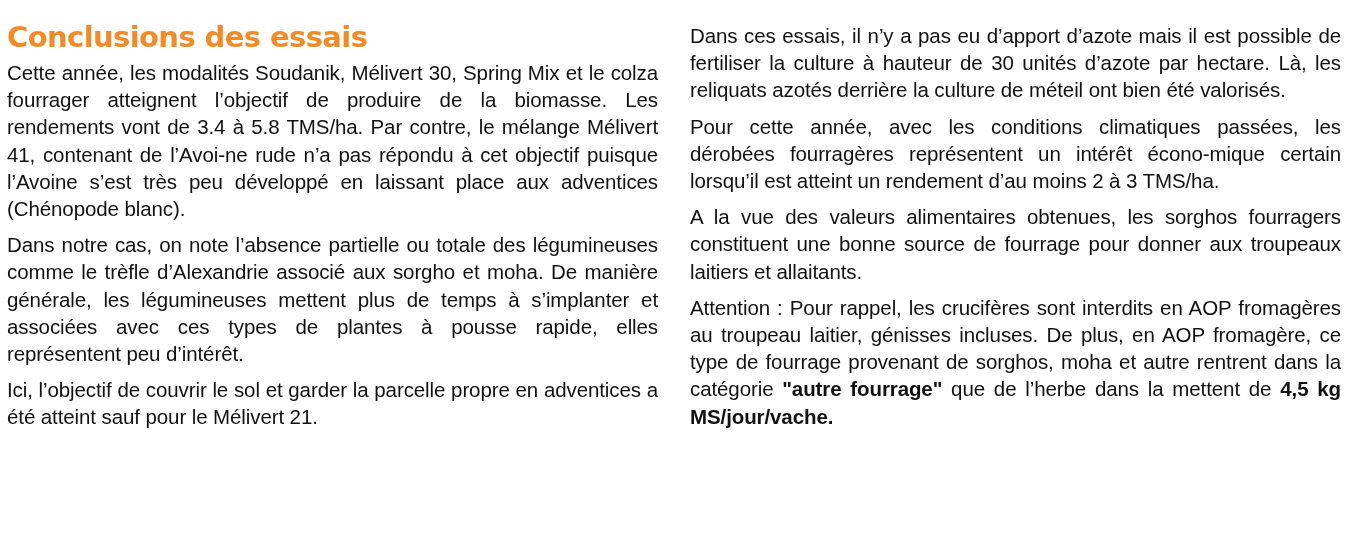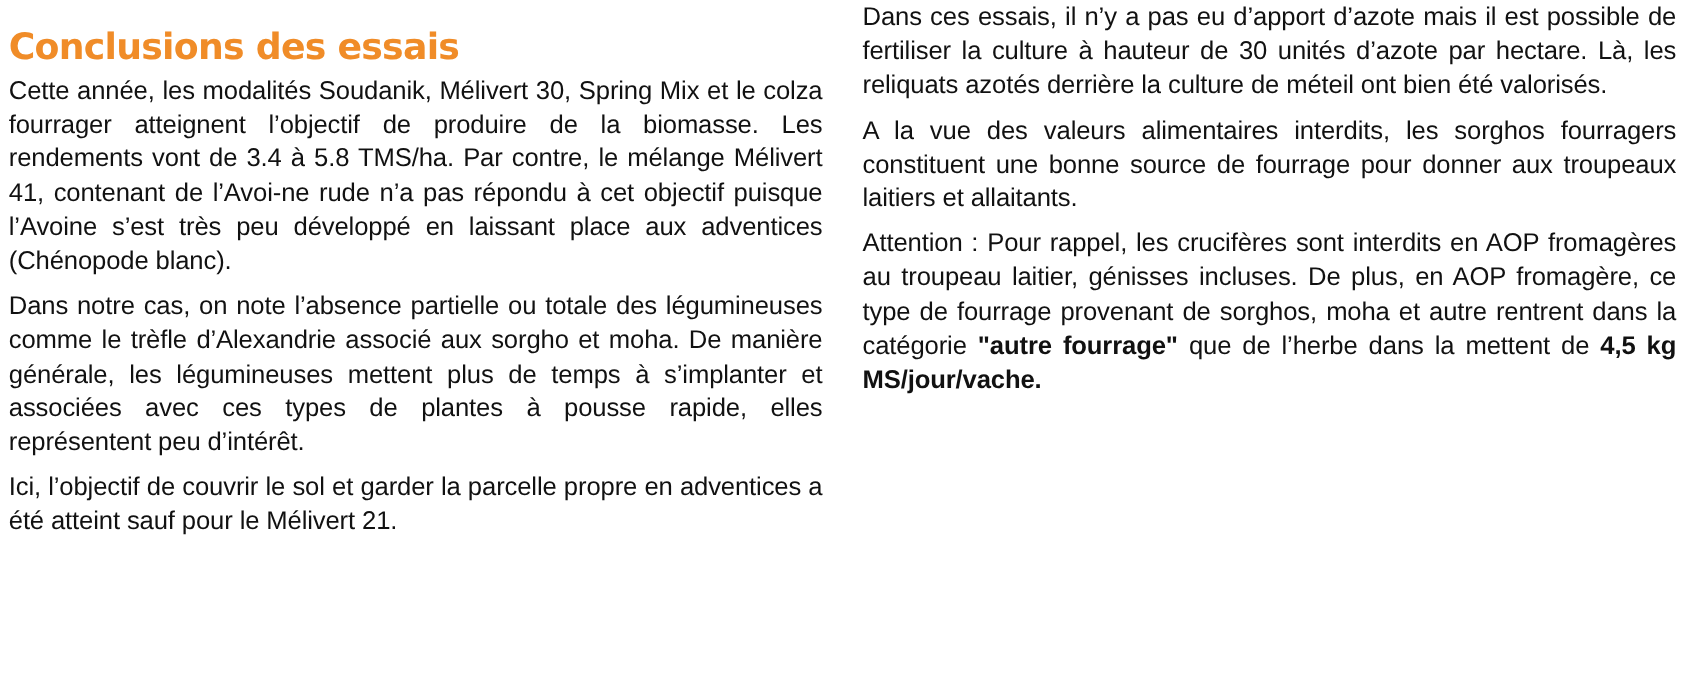--- a/index.html
+++ b/index.html
@@ -47,37 +47,38 @@
       margin: 0;
       font-family: "Liberation Sans", sans-serif;
       font-size: 20.5px;
       line-height: 27.2px;
       text-align: justify;
       text-align-last: left;
       letter-spacing: -0.1px;
     }
     .col-left p.first { margin-top: 7px; }
     .col-left p + p { margin-top: 9px; }
-    .col-right p.first { }
+    .col-right p.first { margin-top: 22px; }
     .col-right p + p { margin-top: 9px; }
     .bold {
       font-weight: bold;
     }
   </style>
 </head>
 <body>
 
 <div class="page">
 
   <div class="col col-left">
     <h2 class="heading">Conclusions des essais</h2>
     <p class="first">Cette année, les modalités Soudanik, Mélivert 30, Spring Mix et le colza fourrager atteignent l’objectif de produire de la biomasse. Les rendements vont de 3.4 à 5.8 TMS/ha. Par contre, le mélange Mélivert 41, contenant de l’Avoi-ne rude n’a pas répondu à cet objectif puisque l’Avoine s’est très peu développé en laissant place aux adventices (Chénopode blanc).</p>
     <p>Dans notre cas, on note l’absence partielle ou totale des légumineuses comme le trèfle d’Alexandrie associé aux sorgho et moha. De manière générale, les légumineuses mettent plus de temps à s’implanter et associées avec ces types de plantes à pousse rapide, elles représentent peu d’intérêt.</p>
     <p>Ici, l’objectif de couvrir le sol et garder la parcelle propre en adventices a été atteint sauf pour le Mélivert 21.</p>
   </div>
 
   <div class="col col-right">
     <p class="first">Dans ces essais, il n’y a pas eu d’apport d’azote mais il est possible de fertiliser la culture à hauteur de 30 unités d’azote par hectare. Là, les reliquats azotés derrière la culture de méteil ont bien été valorisés.</p>
-    <p>A la vue des valeurs alimentaires interdits, les sorghos fourragers constituent une bonne source de fourrage pour donner aux troupeaux laitiers et allaitants.</p>
+    <p>Pour cette année, avec les conditions climatiques passées, les dérobées fourragères représentent un intérêt écono-mique certain lorsqu’il est atteint un rendement d’au moins 2 à 3 TMS/ha.</p>
+    <p>A la vue des valeurs alimentaires obtenues, les sorghos fourragers constituent une bonne source de fourrage pour donner aux troupeaux laitiers et allaitants.</p>
     <p><span>Attention : Pour rappel, les crucifères sont interdits en AOP fromagères au troupeau laitier, génisses incluses. De plus, en AOP fromagère, ce type de fourrage provenant de sorghos, moha et autre rentrent dans la catégorie </span><span class="bold">"autre fourrage"</span><span> que de l’herbe dans la mettent de </span><span class="bold">4,5 kg MS/jour/vache.</span></p>
   </div>
 
 </div>
 
 </body></html>

